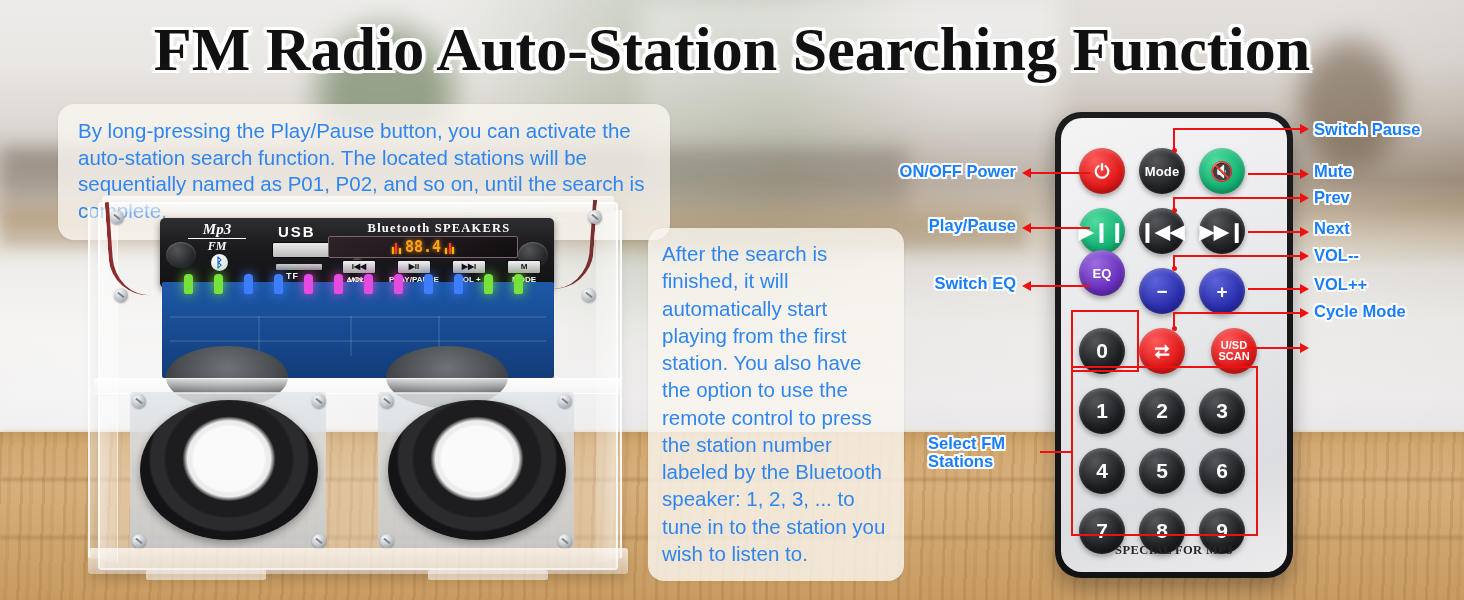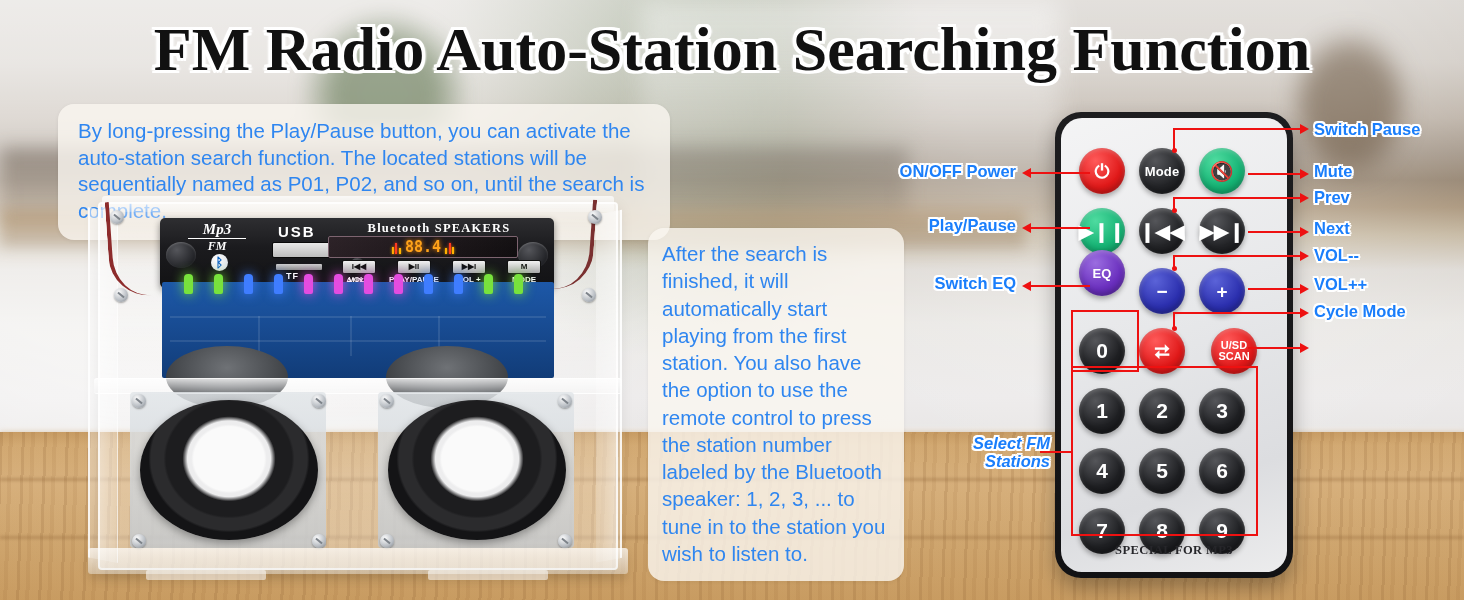--- a/index.html
+++ b/index.html
@@ -318,21 +318,21 @@
   .lab {
     position: absolute;
     color: #1a7efb; font-weight: bold; font-size: 16.5px;
     line-height: 1.12; white-space: pre-line;
     text-shadow:
       -1.6px -1.6px 0 #fff, 1.6px -1.6px 0 #fff, -1.6px 1.6px 0 #fff, 1.6px 1.6px 0 #fff,
       -2px 0 0 #fff, 2px 0 0 #fff, 0 -2px 0 #fff, 0 2px 0 #fff;
   }
   .lab.r { text-align: left; }
   .lab.l { text-align: right; }
-  .lab.c { text-align: right; font-style: italic; }
+  .lab.c { text-align: left; }
 </style>
 </head>
 <body>
 
 <div class="stage">
 
   <div class="bg">
     <div class="bg-kitchen"></div>
     <div class="bg-k-cabinet"></div>
     <div class="bg-k-counter"></div>

